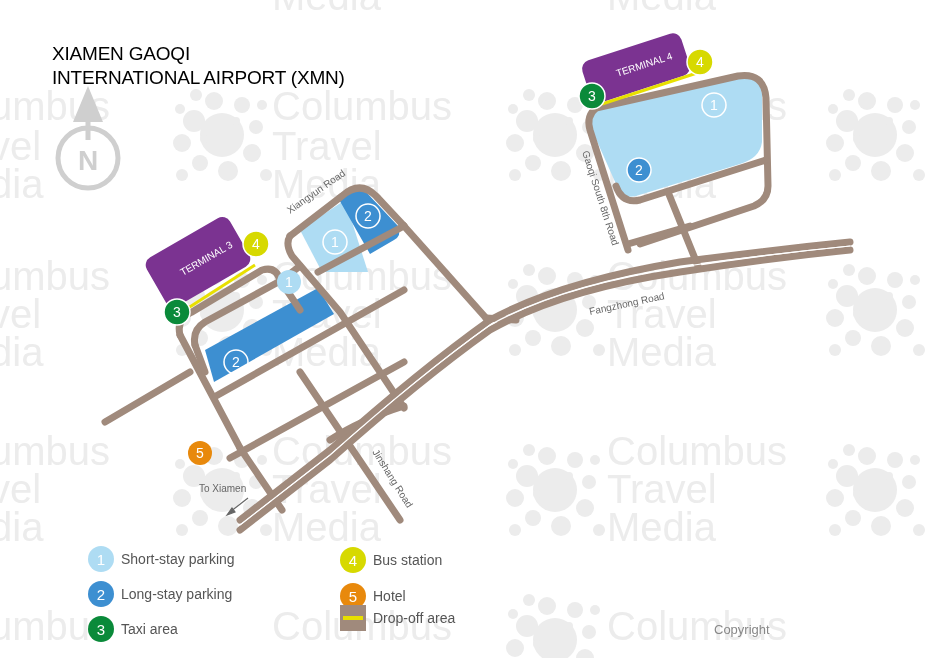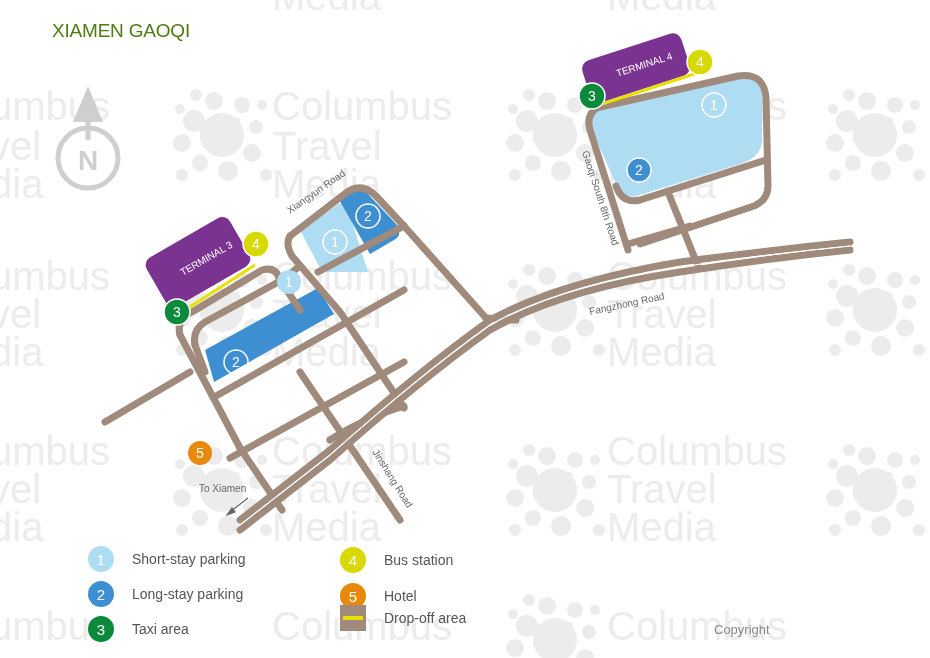--- a/index.html
+++ b/index.html
@@ -1,21 +1,21 @@
 <!DOCTYPE html>
 <html><head>
 <meta charset="utf-8">
 <style>
   html, body { margin:0; padding:0; background:#ffffff; }
   body { width:930px; height:658px; overflow:hidden; position:relative; font-family:"Liberation Sans", sans-serif; }
   #map { position:absolute; left:0; top:0; width:930px; height:658px; }
-  .title { position:absolute; left:52px; top:19px; font-size:19px; line-height:24px; color:#4d7c0f; letter-spacing:-0.2px; }
+  .title { position:absolute; left:52px; top:42px; font-size:19px; line-height:24px; color:#000000; letter-spacing:-0.2px; }
   .legend-item { position:absolute; display:flex; align-items:center; height:28px; }
   .legend-marker { width:26px; height:26px; border-radius:50%; color:#fff; font-size:15px; display:flex; align-items:center; justify-content:center; box-sizing:border-box; }
-  .legend-label { margin-left:18px; font-size:14px; color:#555555; white-space:nowrap;text-align:center; }
+  .legend-label { margin-left:7px; font-size:14px; color:#555555; white-space:nowrap;text-align:center; }
   .legend-swatch { width:26px; height:26px; background:#a08a7c; position:relative; }
   .legend-swatch::after { content:""; position:absolute; left:3px; right:3px; top:11px; height:4px; background:#e8e000; }
   .copyright { position:absolute; left:714px; top:622px; font-size:13px; color:#888888; }
 </style>
 </head>
 <body>
 
 <svg id="map" viewBox="0 0 930 658" xmlns="http://www.w3.org/2000/svg">
   <defs>
     <g id="logo">
@@ -200,20 +200,21 @@
       </g>
     <g>
         <circle cx="200" cy="453" r="12" fill="#e8890c"></circle>
         <text x="200" y="458" fill="#fff">5</text>
       </g>
   </g>
 </svg>
 
 <div class="title">
   <div>XIAMEN GAOQI</div>
+  <div>INTERNATIONAL AIRPORT (XMN)</div>
 </div>
 
 <div>
   <div class="legend-item" style="left:88px; top:545px;">
     <div class="legend-marker" style="background:#aedcf3;">1</div>
     <span class="legend-label">Short-stay parking</span>
   </div>
   <div class="legend-item" style="left:88px; top:580px;">
     <div class="legend-marker" style="background:#3d8fd1;">2</div>
     <span class="legend-label">Long-stay parking</span>

